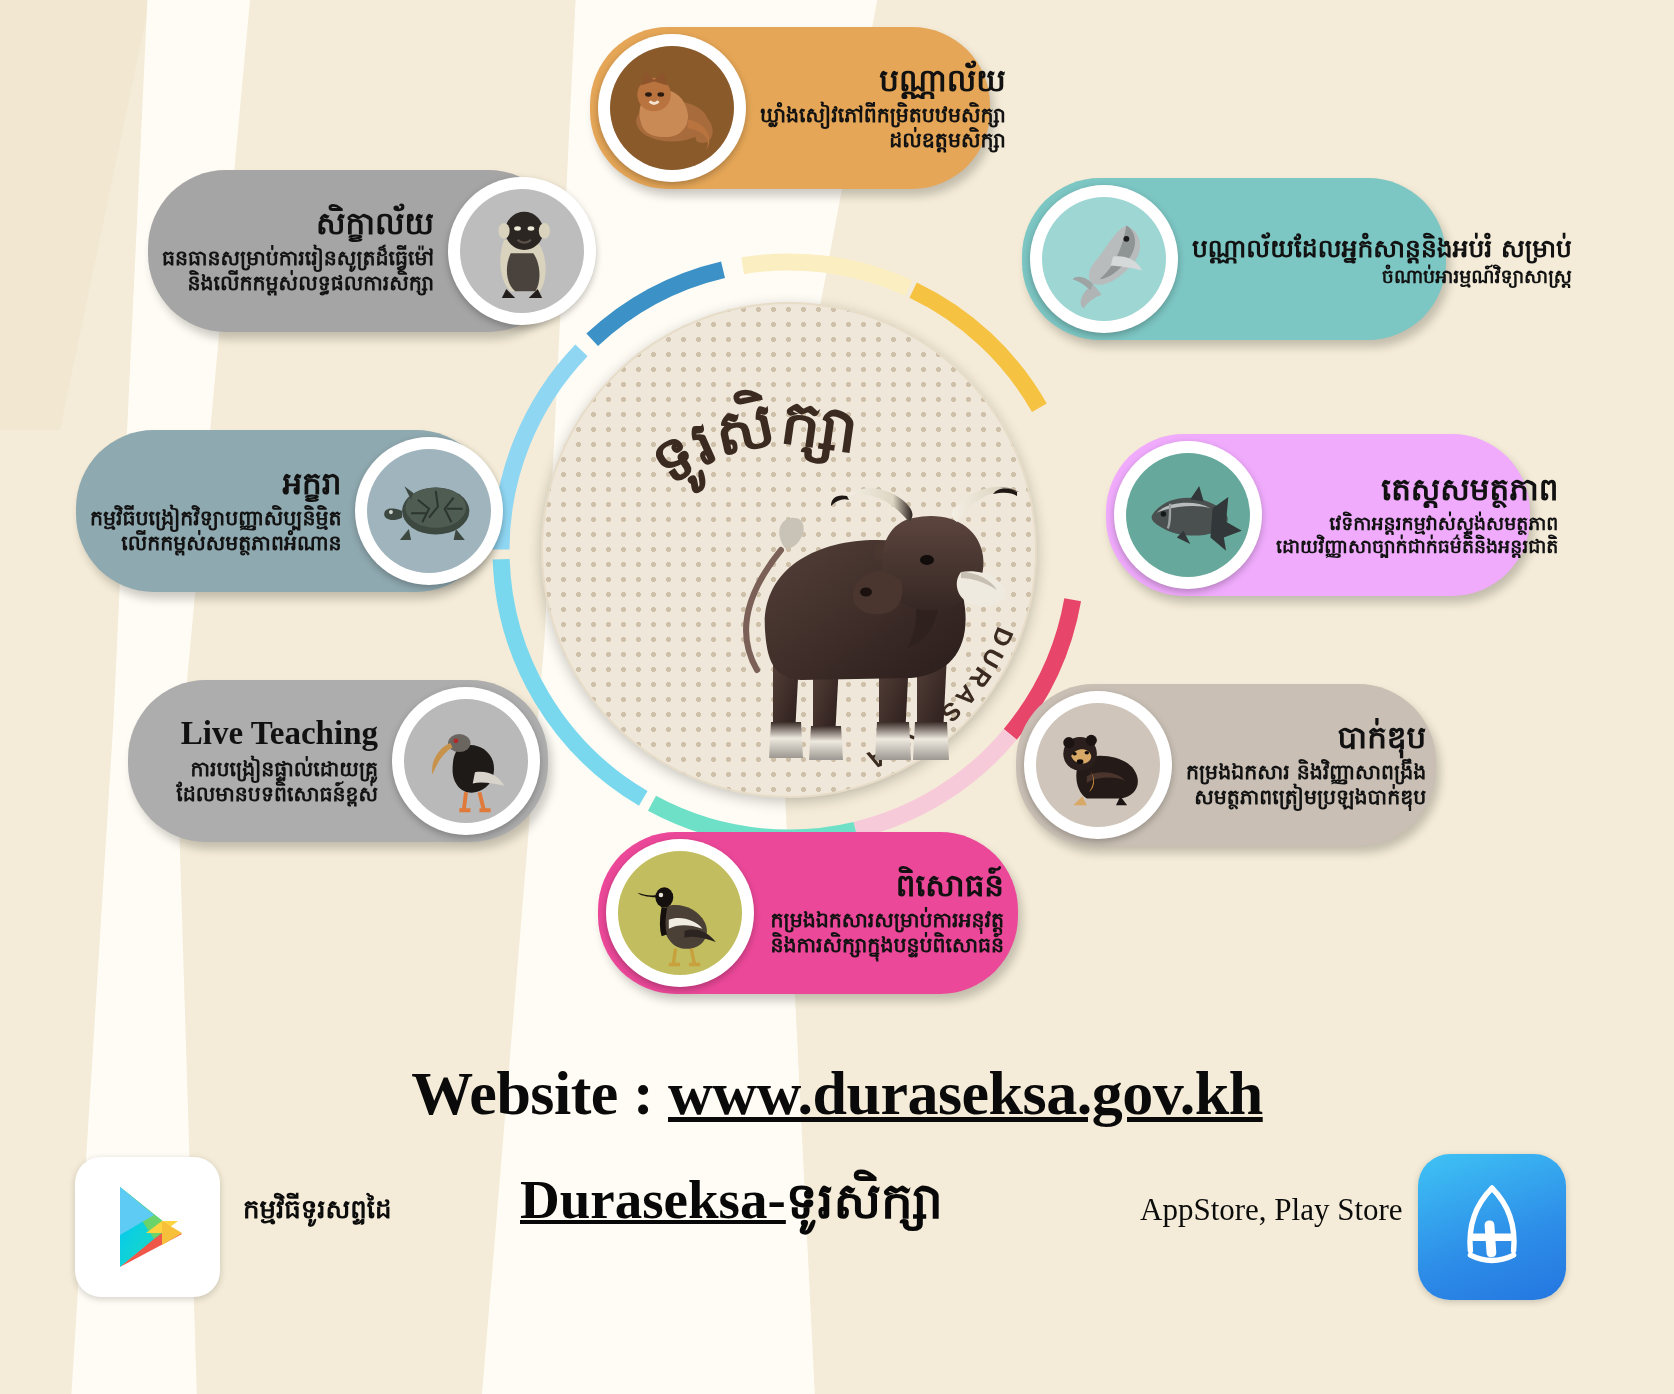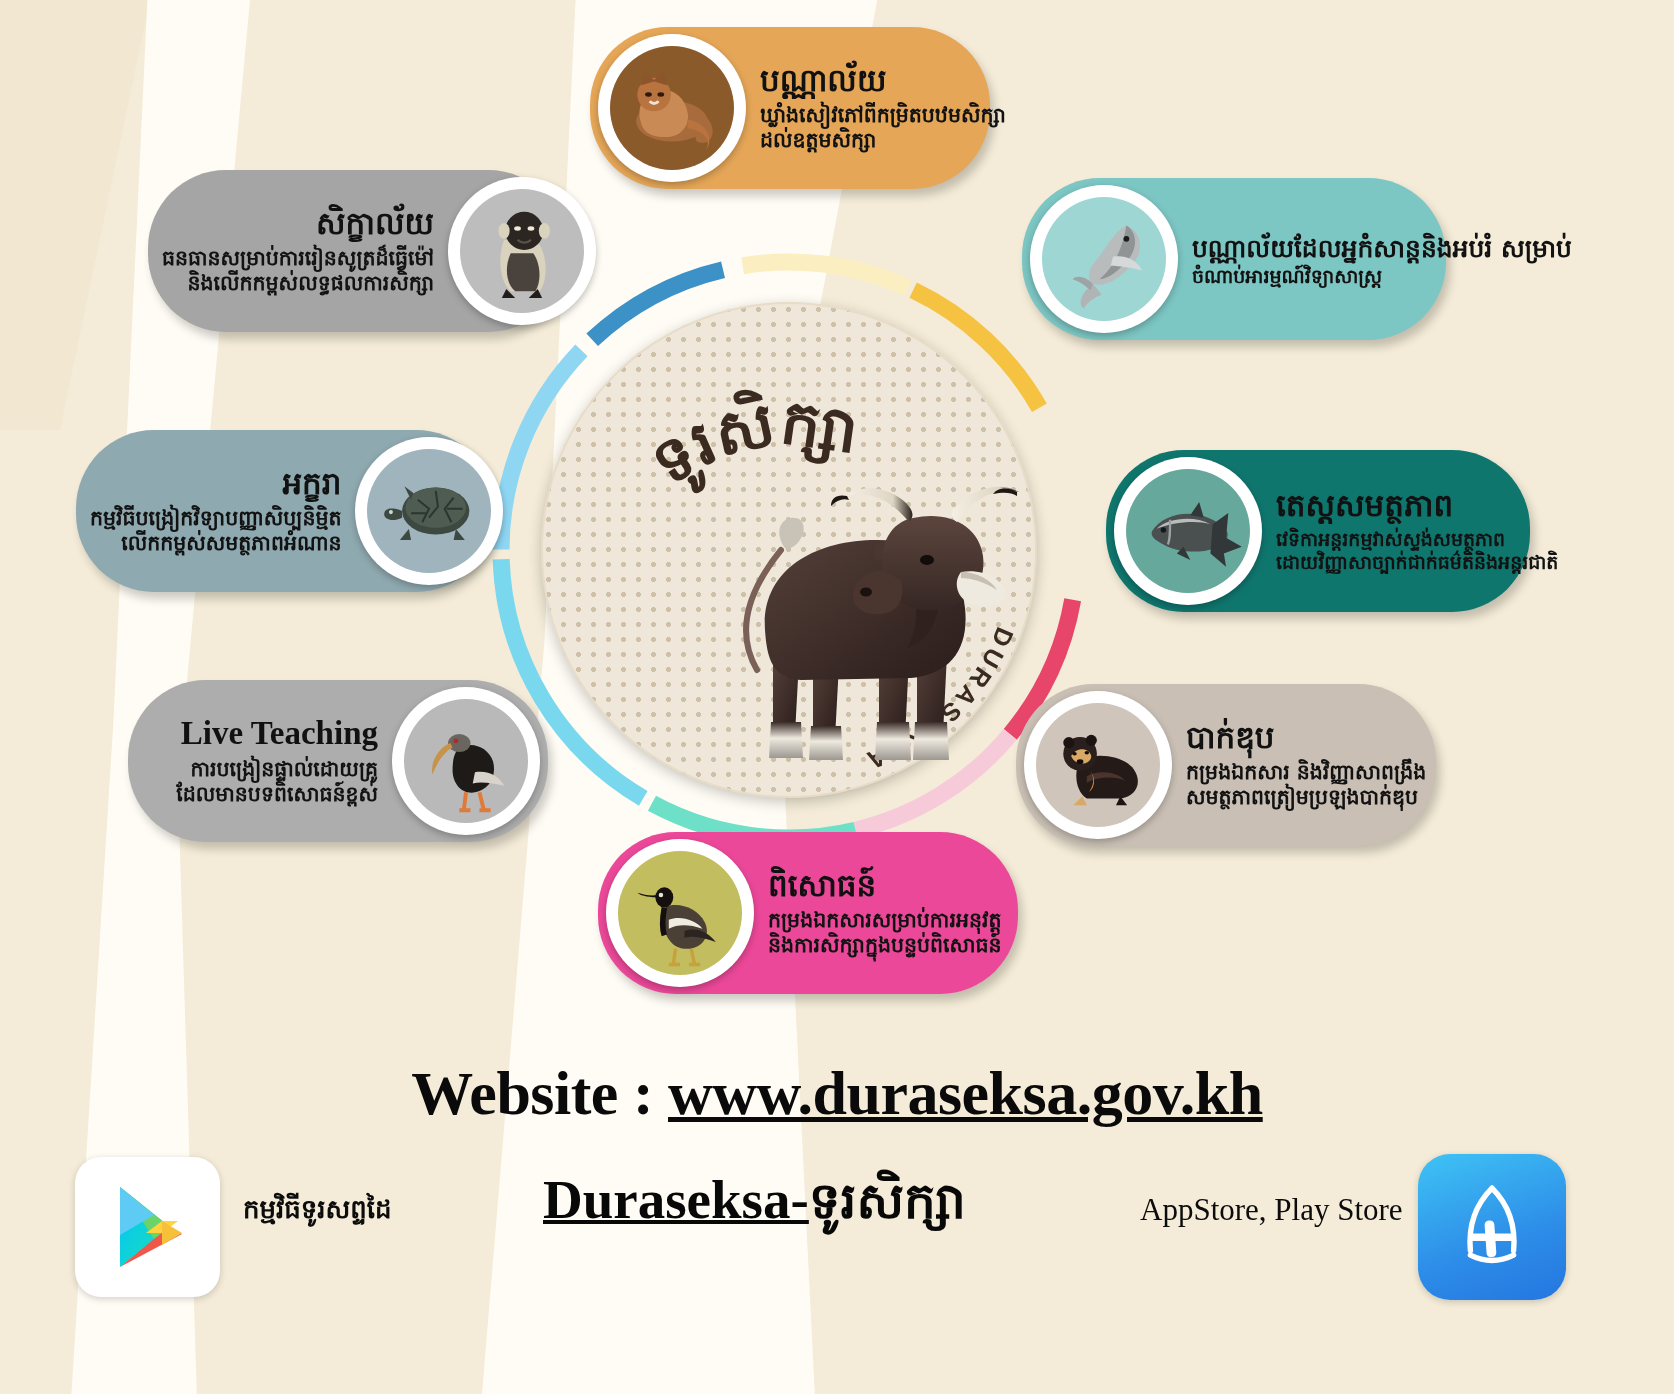--- a/index.html
+++ b/index.html
@@ -54,21 +54,21 @@
     font-family:"DejaVu Sans", sans-serif;
     font-weight:700; font-size:31px; color:#111; line-height:1.15;
     white-space:nowrap;
   }
   .card .sub {
     font-family:"DejaVu Sans", sans-serif;
     font-weight:700; font-size:20.5px; color:#121212; line-height:1.22;
     margin-top:4px; white-space:nowrap;
   }
   .card.right-icon .txt { text-align:right; }
-  .card.left-icon  .txt { text-align:left; }
+  .card.left-icon  .txt { text-align:right; }
 
   .badge {
     width:148px; height:148px; border-radius:50%;
     background:#fff; flex:0 0 148px;
     display:flex; align-items:center; justify-content:center;
     box-shadow:0 3px 7px rgba(0,0,0,.25);
     overflow:hidden;
   }
   .badge .disc {
     width:124px; height:124px; border-radius:50%;
@@ -97,21 +97,21 @@
     box-shadow:0 2px 7px rgba(0,0,0,.18);
   }
   .kh-app-label {
     position:absolute; left:243px; top:1193px;
     font-family:"DejaVu Sans", sans-serif; font-weight:700;
     font-size:26px; color:#0c0c0c; white-space:nowrap;
   }
   .app-name {
     position:absolute; left:520px; top:1168px;
     font-family:"Liberation Serif", serif; font-weight:700;
-    font-size:55px; color:#080808; white-space:nowrap;margin-left:23px;
+    font-size:55px; color:#080808; white-space:nowrap;
   }
   .app-name .latin { text-decoration:underline; text-decoration-thickness:4px; }
   .app-name .khmer { font-family:"DejaVu Sans", sans-serif; font-size:50px; }
   .store-names {
     position:absolute; left:1140px; top:1192px;
     font-family:"Liberation Serif", serif; font-weight:400;
     font-size:31px; color:#0c0c0c; white-space:nowrap;
   }
 </style>
 </head>
@@ -314,21 +314,21 @@
           <path d="M26 50 C 16 46 10 48 10 53 C 10 58 18 60 26 56 Z" fill="#3c4840"></path>
           <circle cx="16" cy="51" r="1.8" fill="#cfd6cf"></circle>
           <path d="M32 66 l-8 10 h10 z" fill="#3c4840"></path>
           <path d="M74 66 l8 10 h-10 z" fill="#3c4840"></path>
           <path d="M36 34 l-8 -6 6 12 z" fill="#3c4840"></path>
         </svg>
       </div>
     </div>
   </div>
 
-  <div class="card left-icon" style="left:1106px; top:434px; width:424px; height:162px; background:#0f766e;margin-top:16px;">
+  <div class="card left-icon" style="left:1106px; top:434px; width:424px; height:162px; background:#f0abfc;">
     <div class="badge" style="margin-left:8px;">
       <div class="disc" style="background:#66a99c;">
         <svg viewBox="0 0 100 100">
           <path d="M18 50 C 28 34 54 30 72 40 C 84 46 88 52 84 58 C 76 70 46 72 28 62 C 20 58 16 54 18 50 Z" fill="#4a4f50"></path>
           <path d="M22 48 C 32 38 56 36 70 44 C 58 40 36 42 22 48 Z" fill="#b8bcbd"></path>
           <path d="M84 40 l14 -10 -2 22 14 8 -16 6 2 12 -14 -12 Z" fill="#32383a" transform="translate(-12,4)"></path>
           <path d="M52 36 l8 -12 4 14 z" fill="#32383a"></path>
           <path d="M46 64 l6 12 -12 -6 z" fill="#32383a"></path>
           <circle cx="28" cy="49" r="2.4" fill="#12191a"></circle>
           <path d="M34 40 C 34 52 34 58 32 62" stroke="#9ca2a3" stroke-width="2" fill="none"></path>

